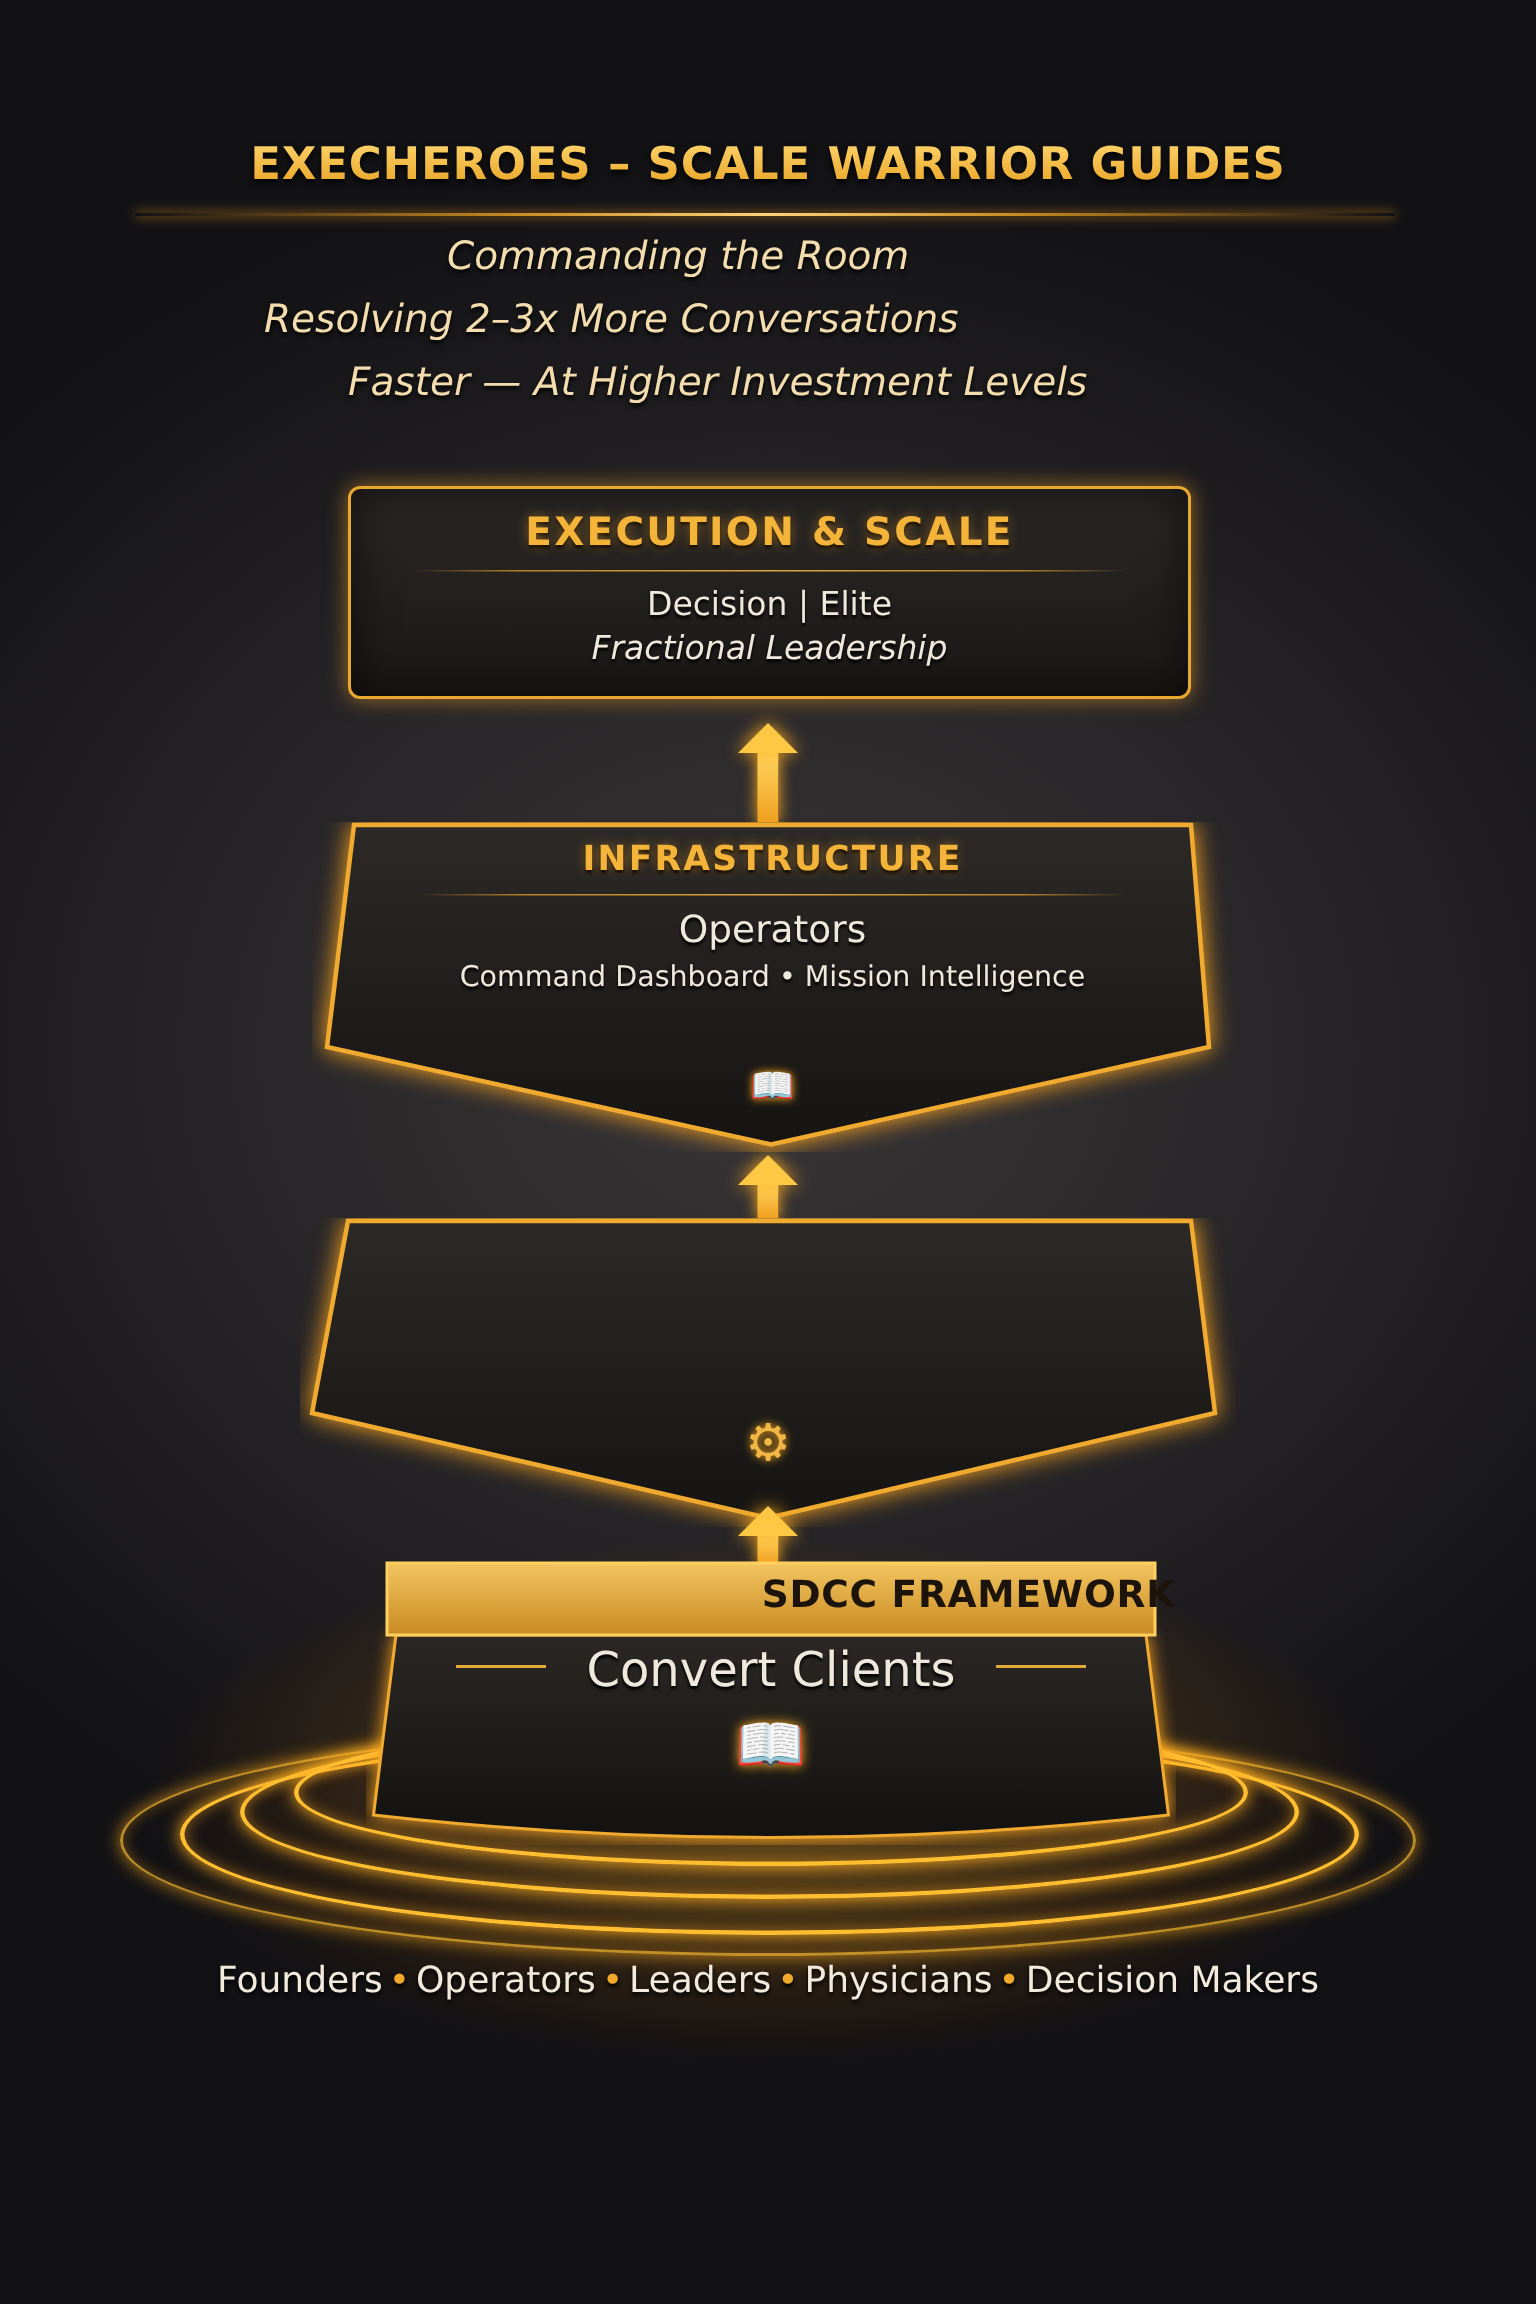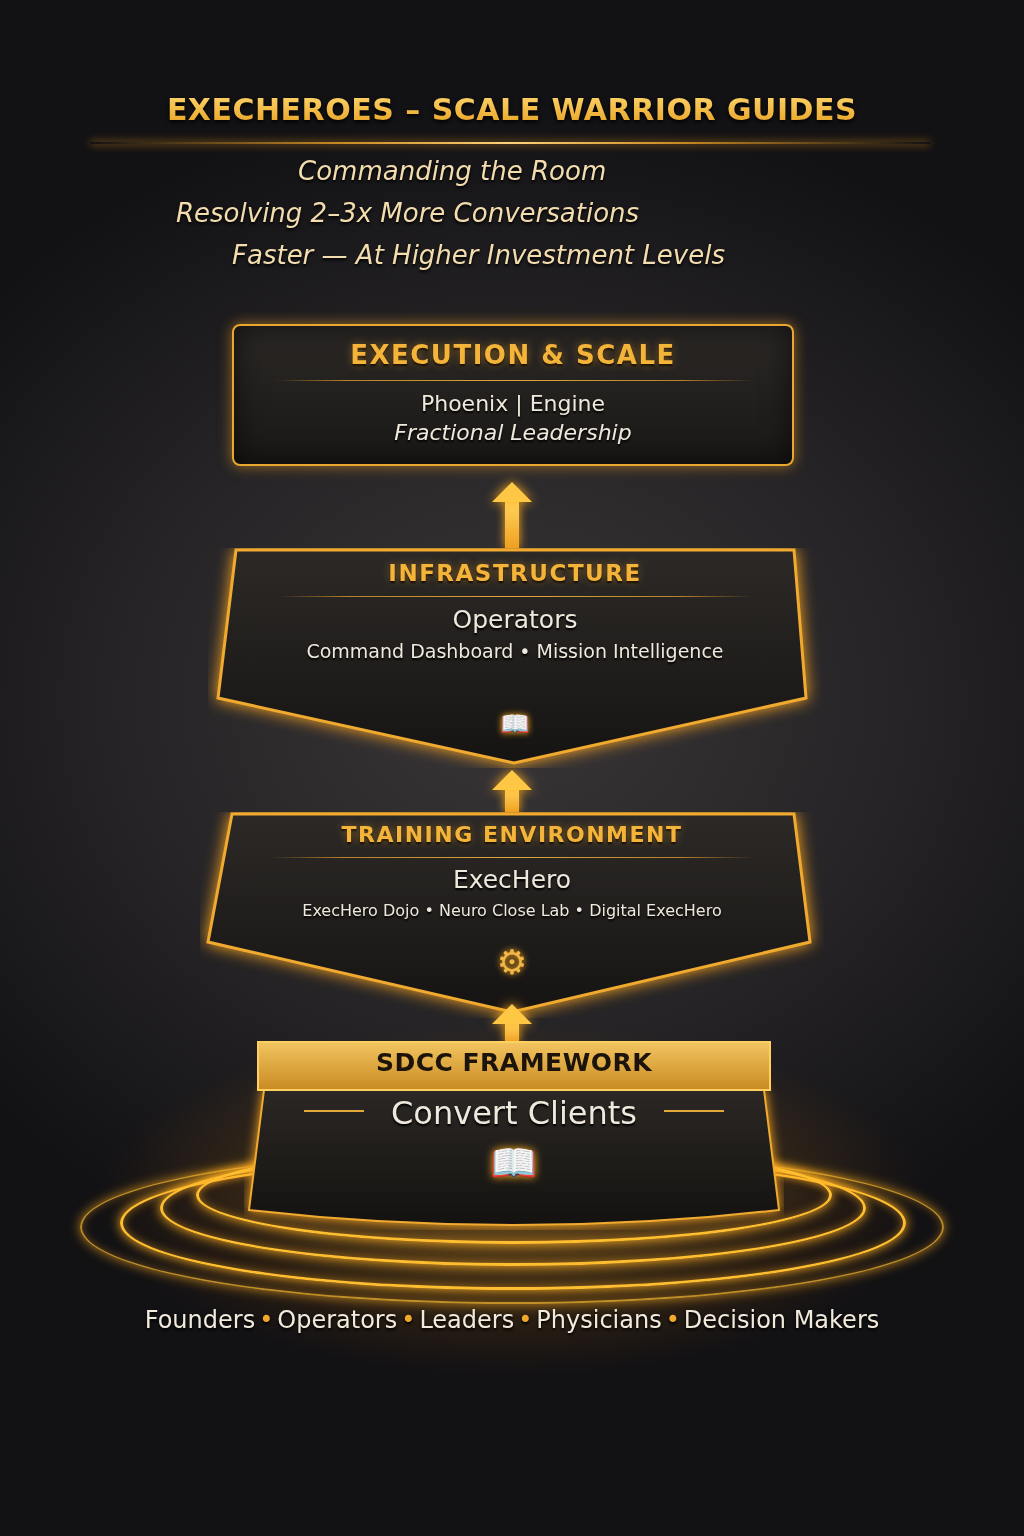--- a/index.html
+++ b/index.html
@@ -30,21 +30,21 @@
 
 <div class="abs title">EXECHEROES – SCALE WARRIOR GUIDES</div>
 <div class="abs title-rule"></div>
 <div class="abs sub" style="left:298px;top:156px;">Commanding the Room</div>
 <div class="abs sub" style="left:176px;top:198px;">Resolving 2–3x More Conversations</div>
 <div class="abs sub" style="left:232px;top:240px;">Faster — At Higher Investment Levels</div>
 
 <div class="abs panel" style="left:232px;top:324px;width:558px;height:138px;border-radius:8px;">
   <div class="ptitle gold" style="margin-top:14px;font-size:26px;">EXECUTION &amp; SCALE</div>
   <div class="prule" style="margin:10px 40px 8px;"></div>
-  <div class="ptext" style="font-size:22px;line-height:29px;">Phoenix  |  Engine</div>
+  <div class="ptext" style="font-size:22px;line-height:29px;">Decision  |  Elite</div>
   <div class="ptext" style="font-size:22px;line-height:29px;font-style:italic;">Fractional Leadership</div>
 </div>
 
 <div class="abs" style="left:492px;top:482px;">
   <div class="arrow-head"></div>
     <div class="arrow-shaft" style="height:46px;"></div>
 </div>
 
 <div class="abs" style="left:208px;top:548px;width:614px;height:220px;">
   <svg class="abs" style="left:0;top:0;" width="614" height="220" viewBox="0 0 614 220">
@@ -73,26 +73,20 @@
 <div class="abs" style="left:200px;top:812px;width:624px;height:206px;">
   <svg class="abs" style="left:0;top:0;" width="624" height="206" viewBox="0 0 624 206">
     <defs>
         <linearGradient id="g3" x1="0" y1="0" x2="0" y2="1">
           <stop offset="0" stop-color="#2c2927"></stop>
           <stop offset="1" stop-color="#161412"></stop>
         </linearGradient>
       </defs>
     <path d="M32,2 L594,2 L610,130 L312,200 L8,130 Z" fill="url(#g3)" stroke="#f0aa30" stroke-width="3" style="filter:drop-shadow(0 0 8px #ffa820)"></path>
   </svg>
-  <div class="abs" style="left:0;top:10px;width:624px;">
-    <div class="ptitle gold" style="font-size:22px;">TRAINING ENVIRONMENT</div>
-    <div class="prule" style="margin:10px 70px 4px;"></div>
-    <div class="ptext" style="font-size:25px;line-height:36px;">ExecHero</div>
-    <div class="ptext" style="font-size:16px;line-height:26px;">ExecHero Dojo • Neuro Close Lab • Digital ExecHero</div>
-  </div>
   <div class="abs" style="left:290px;top:128px;width:44px;height:44px;text-align:center;font-size:34px;line-height:44px;color:#f2b645;text-shadow:0 0 6px #ffae20;">⚙</div>
 </div>
 
 <div class="abs" style="left:492px;top:1004px;">
   <div class="arrow-head"></div>
     <div class="arrow-shaft" style="height:18px;"></div>
 </div>
 
 <div class="abs ring" style="left:80px;top:1150px;width:860px;height:150px;border-width:2px;opacity:0.7;"></div>
 <div class="abs ring" style="left:120px;top:1156px;width:780px;height:128px;"></div>
@@ -107,21 +101,21 @@
           <stop offset="1" stop-color="#141210"></stop>
         </linearGradient>
       <linearGradient id="gp" x1="0" y1="0" x2="0" y2="1">
           <stop offset="0" stop-color="#f2c560"></stop>
           <stop offset="1" stop-color="#c98a22"></stop>
         </linearGradient>
     </defs>
     <path d="M20,50 L520,50 L535,170 Q270,200 5,170 Z" fill="url(#gb)" stroke="#f0aa30" stroke-width="2" style="filter:drop-shadow(0 0 6px #ffa820)"></path>
     <rect x="14" y="2" width="512" height="48" fill="url(#gp)" stroke="#ffd060" stroke-width="2"></rect>
   </svg>
-  <div class="abs" style="left:0;top:8px;width:540px;text-align:center;font-size:25px;font-weight:bold;color:#1c140a;letter-spacing:0.5px;">SDCC FRAMEWORK</div>
+  <div class="abs" style="left:0;top:8px;width:540px;text-align:right;font-size:25px;font-weight:bold;color:#1c140a;letter-spacing:0.5px;">SDCC FRAMEWORK</div>
   <div class="abs" style="left:60px;top:70px;width:60px;height:2px;background:#e2a838;"></div>
   <div class="abs" style="left:420px;top:70px;width:60px;height:2px;background:#e2a838;"></div>
   <div class="abs ptext" style="left:0;top:54px;width:540px;font-size:32px;">Convert Clients</div>
   <div class="abs" style="left:240px;top:100px;width:60px;height:46px;text-align:center;font-size:38px;line-height:46px;color:#f2b645;text-shadow:0 0 8px #ffae20;">📖</div>
 </div>
 
 <div class="abs audience">
   <span>Founders</span><span class="dot">•</span><span>Operators</span><span class="dot">•</span><span>Leaders</span><span class="dot">•</span><span>Physicians</span><span class="dot">•</span><span>Decision Makers</span>
 </div>
 

